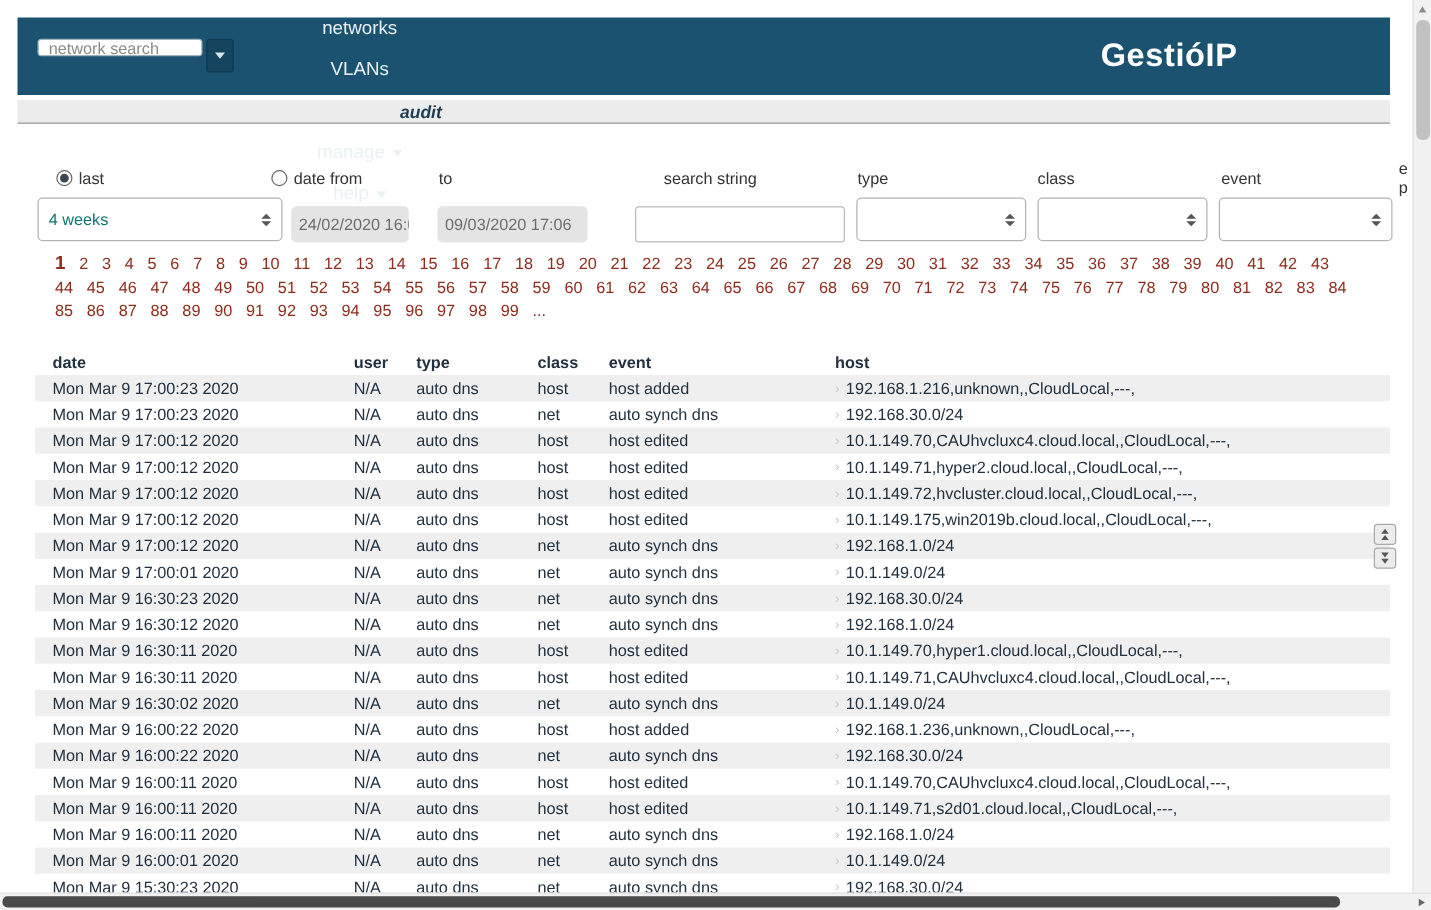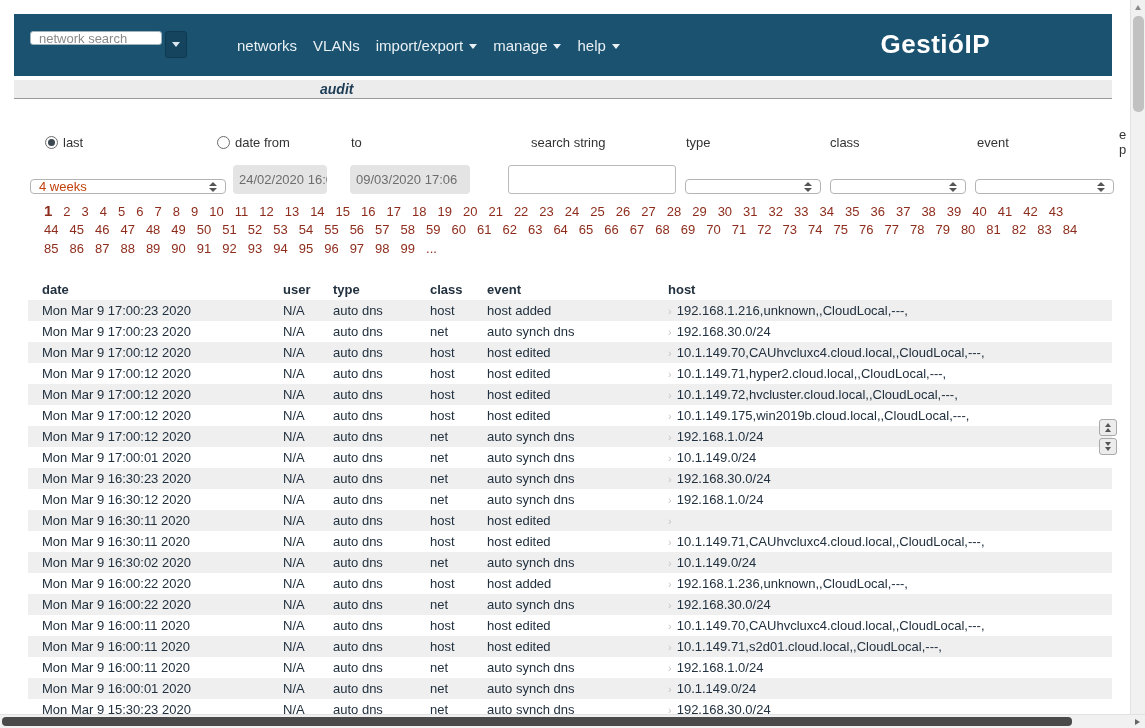--- a/index.html
+++ b/index.html
@@ -15,42 +15,42 @@
   .search-input { width:132px; height:14px; border:1px solid #9fb3bd; border-radius:3px;
                   padding:0 8px; font-size:13px; color:#333; outline:none;
                   font-family:"Liberation Sans",sans-serif; }
   .search-input::placeholder { color:#8a8a8a; }
   .search-btn { width:22px; height:27px; margin-left:3px; background:var(--header-button-bg,#15455e);
                 border:1px solid #0e3a51; border-radius:3px; display:flex; align-items:center;
                 justify-content:center; cursor:pointer; }
   .tri-down-sm { width:0; height:0; border-left:4px solid transparent; border-right:4px solid transparent;
                  border-top:5px solid #d9e6ee; }
   .nav { position:absolute; left:223px; top:0; height:62px; display:flex; align-items:center; gap:16px;
-         color:#e9f0f4; font-size:15px; }
+         color:#e9f0f4; font-size:15px;flex-direction:column; }
   .nav-item { display:flex; align-items:center; gap:6px; cursor:pointer; white-space:nowrap; }
   .nav-caret { width:0; height:0; border-left:4px solid transparent; border-right:4px solid transparent;
                border-top:5px solid #e9f0f4; margin-top:2px; }
   .brand { position:absolute; right:122px; top:15px; font-size:26px; font-weight:bold;
            color:var(--brand-text,#ffffff); letter-spacing:0.5px; }
 
   
   .audit-bar { position:absolute; left:14px; top:80px; width:1098px; height:19px;
                background:var(--page-title-bar-bg,#ececec); border-bottom:1px solid #9a9a9a; }
   .audit-title { position:absolute; left:306px; top:1px; font-size:14px; font-weight:bold; color:#1d3c55;font-style:italic; }
 
   
   .lbl { position:absolute; font-size:13px; color:#333; white-space:nowrap; }
   .radio { position:absolute; width:13px; height:13px; border:1px solid #6b6b6b; border-radius:50%;
            background:#fdfdfd; cursor:pointer; }
   .radio.checked::after { content:""; position:absolute; left:2px; top:2px; width:7px; height:7px;
            border-radius:50%; background:#3c4750; }
 
-  .sel { position:absolute; top:179px; height:15px; background:#fff; border:1px solid #b4b4b4;
+  .sel { position:absolute; top:158px; height:35px; background:#fff; border:1px solid #b4b4b4;
          border-radius:4px; display:flex; align-items:center; padding:0 8px; font-size:13px;
-         color:#c2410c; cursor:pointer; }
+         color:#0f766e; cursor:pointer; }
   .sel .grow { flex:1; }
   .updown { display:flex; flex-direction:column; gap:2px; margin-left:6px; }
   .t-up { width:0; height:0; border-left:4px solid transparent; border-right:4px solid transparent;
           border-bottom:4px solid #555; }
   .t-dn { width:0; height:0; border-left:4px solid transparent; border-right:4px solid transparent;
           border-top:4px solid #555; }
 
   .chip { position:absolute; top:165px; height:29px; background:#e4e4e4; border-radius:4px;
           display:flex; align-items:center; padding:0 6px; font-size:13px; color:#6d6d6d;
           white-space:nowrap; overflow:hidden; cursor:pointer; }
@@ -343,20 +343,21 @@
         </div>
 
         <div class="t-row">
           <span class="cell-date">Mon Mar 9 16:30:11 2020</span>
           <span class="cell">N/A</span>
           <span class="cell">auto dns</span>
           <span class="cell">host</span>
           <span class="cell">host edited</span>
           <span class="cell-value">
             <span class="val-mark">›</span>
+            <span>10.1.149.70,hyper1.cloud.local,,CloudLocal,---,</span>
           </span>
         </div>
 
         <div class="t-row">
           <span class="cell-date">Mon Mar 9 16:30:11 2020</span>
           <span class="cell">N/A</span>
           <span class="cell">auto dns</span>
           <span class="cell">host</span>
           <span class="cell">host edited</span>
           <span class="cell-value">

